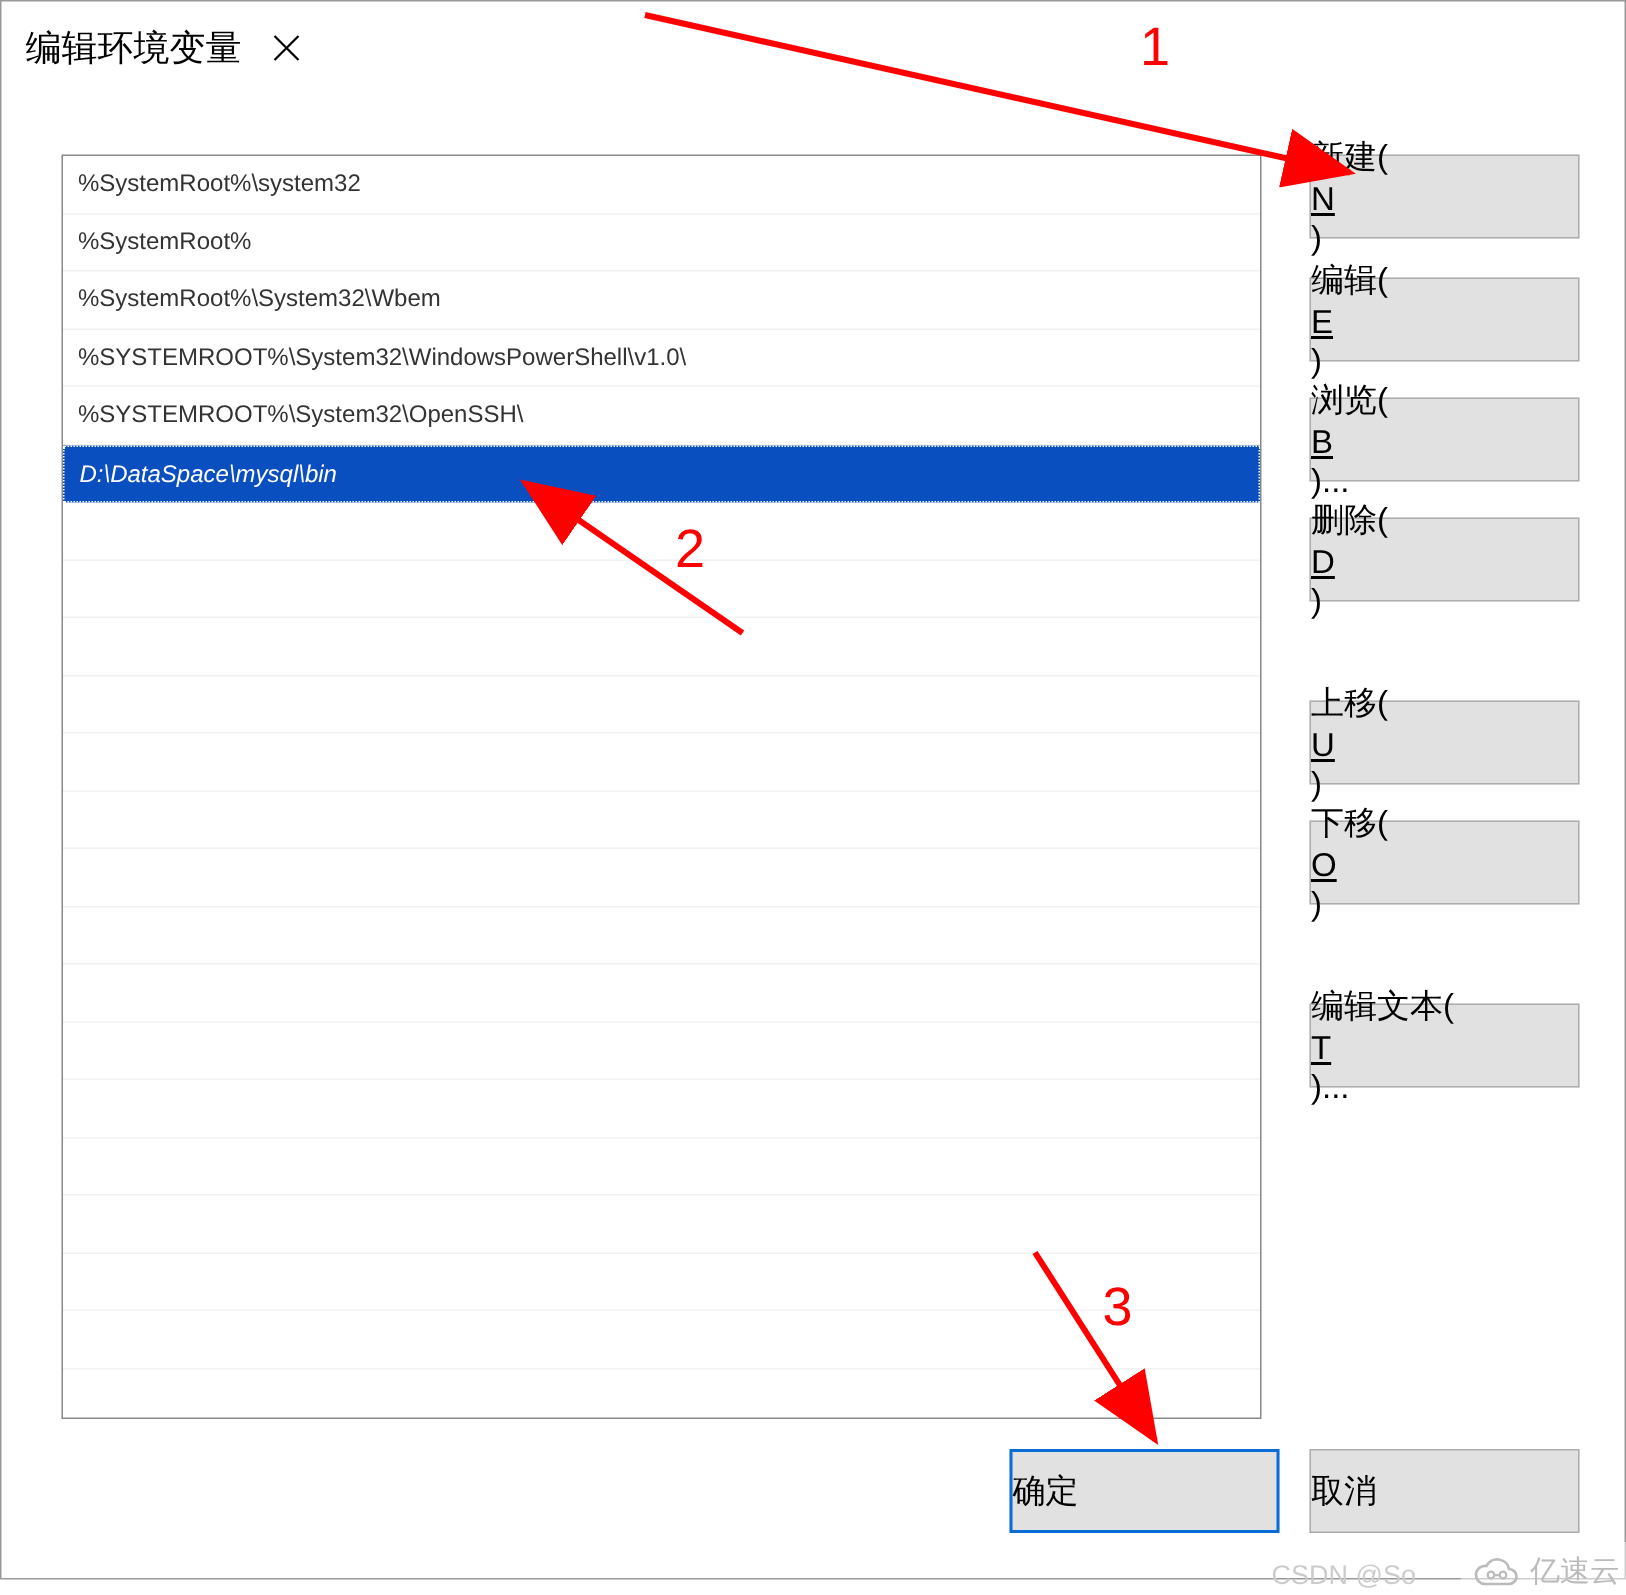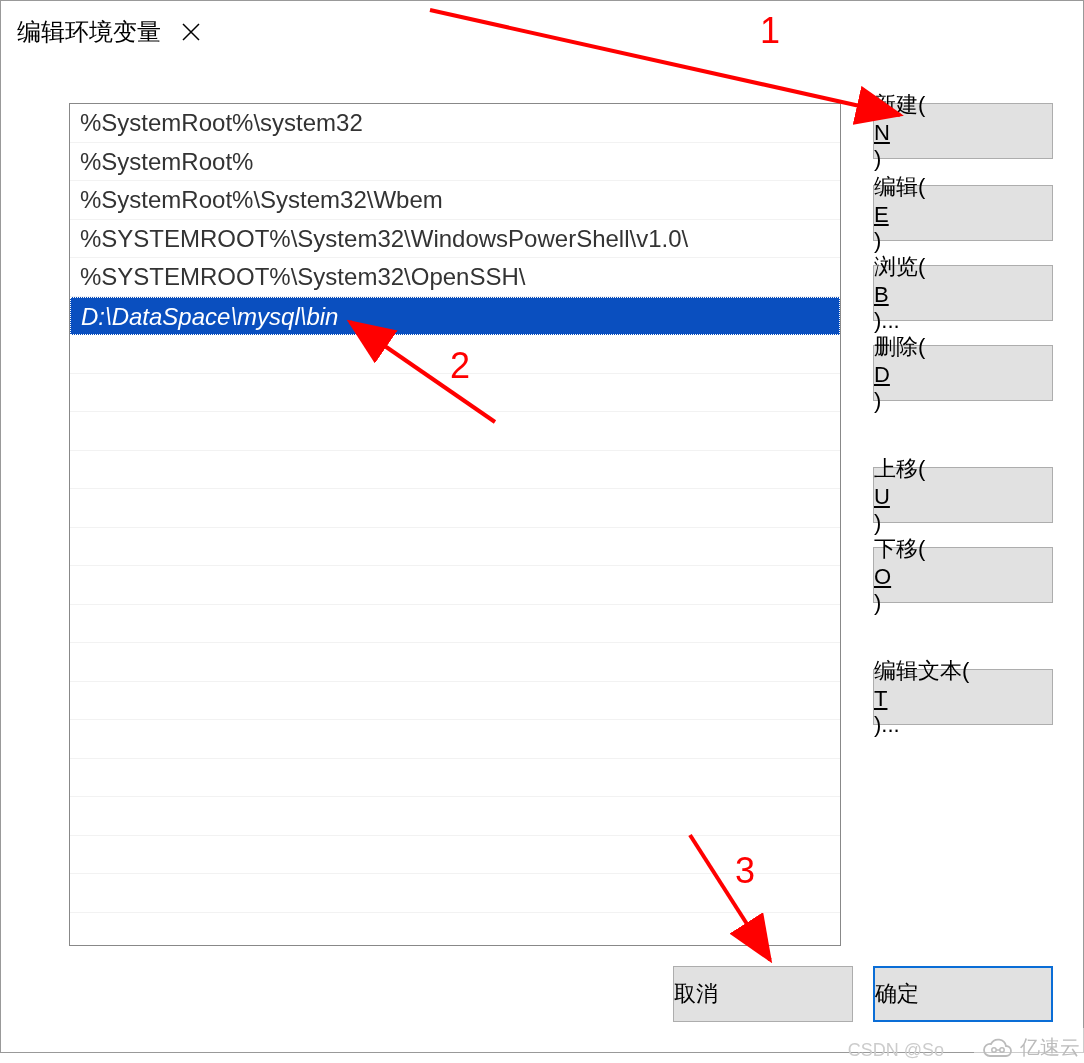--- a/index.html
+++ b/index.html
@@ -40,23 +40,22 @@
       flex: 1;
       display: flex;
       padding: 40px 30px 20px 40px;
       gap: 32px;
     }
     .listbox {
       flex: 1;
       border: 1px solid #888;
       background: #fff;
       overflow-y: auto;
-      font-size: 24px;
+      font-size: 16px;
       color: #333;
-      margin-left: 28px;
     }
     .listbox .row {
       padding: 4px 10px;
       border-bottom: 1px solid #f2f2f2;
       white-space: nowrap;
       overflow: hidden;
       height: 38.5px;
       line-height: 30px;
     }
     .listbox .row.selected {
@@ -214,22 +213,22 @@
       <div style="height:66px"></div>
       <button class="btn">
         <span>编辑文本(</span>
           <span class="underline">T</span>
           <span>)...</span>
       </button>
     </div>
   </div>
 
   <div class="footer">
+    <button class="btn primary-outline">确定</button>
     <button class="btn">取消</button>
-    <button class="btn primary-outline">确定</button>
   </div>
 </div>
 
 <svg class="anno-svg">
   <defs>
     <marker id="arrowhead" markerWidth="12" markerHeight="10" refX="11" refY="5" orient="auto">
       <polygon points="0 0, 12 5, 0 10" fill="#ff0000"></polygon>
     </marker>
   </defs>
   <line x1="430" y1="10" x2="900" y2="115" stroke="#ff0000" stroke-width="4" marker-end="url(#arrowhead)"></line>

